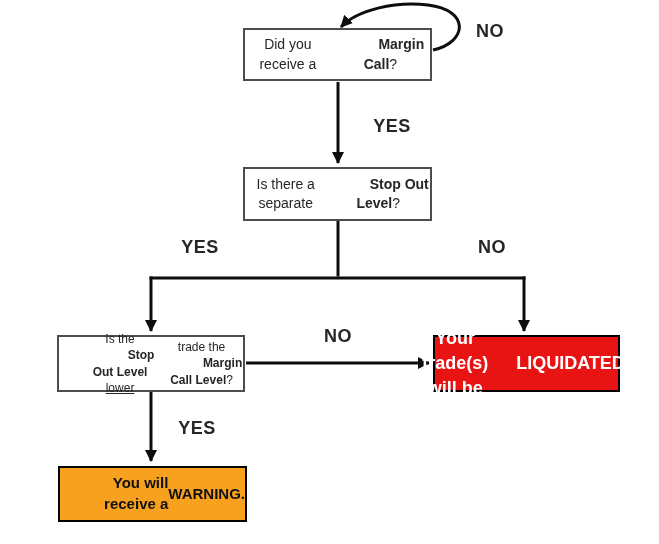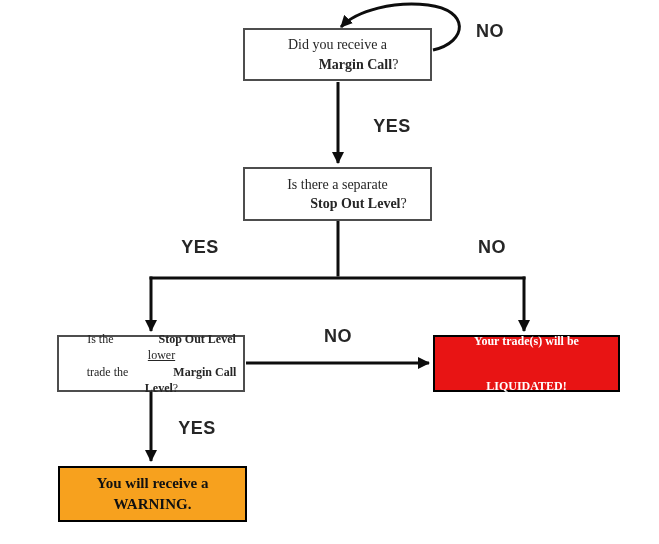--- a/index.html
+++ b/index.html
@@ -26,52 +26,52 @@
     fill: none;
   }
   #arrowhead path {
     fill: var(--line, #0d0d0d);
     stroke: none;
   }
   .node {
     position: absolute;
     box-sizing: border-box;
     display: flex;
-    flex-direction: column;
+    flex-direction: row;
     align-items: center;
     justify-content: center;
     text-align: center;
     line-height: 1.38;
-    font-family: Liberation Serif, serif;
   }
   .node.question {
     background: #ffffff;
     border: 2px solid var(--box-border, #4d4d4d);
     color: var(--text, #262626);
     font-size: 14px;
   }
   .node.small-question {
     font-size: 12px;
     line-height: 1.35;
     padding-left: 21px;
   }
   .node.danger {
     background: var(--danger-bg, #e81414);
     border: 2px solid var(--danger-border, #000000);
     color: var(--danger-text, #ffffff);
-    font-size: 12px;
+    font-size: 18px;
     font-weight: bold;
     gap: 28px;
   }
   .node.warning {
     background: var(--warning-bg, #f7a11e);
     border: 2px solid var(--warning-border, #000000);
     color: var(--warning-text, #111111);
     font-size: 15px;
     font-weight: bold;
+    text-align: right;
   }
   .edge-label {
     position: absolute;
     transform: translate(-50%, -50%);
     font-size: 18px;
     font-weight: bold;
     color: var(--text, #262626);
     letter-spacing: 0.5px;
     white-space: nowrap;
   }

